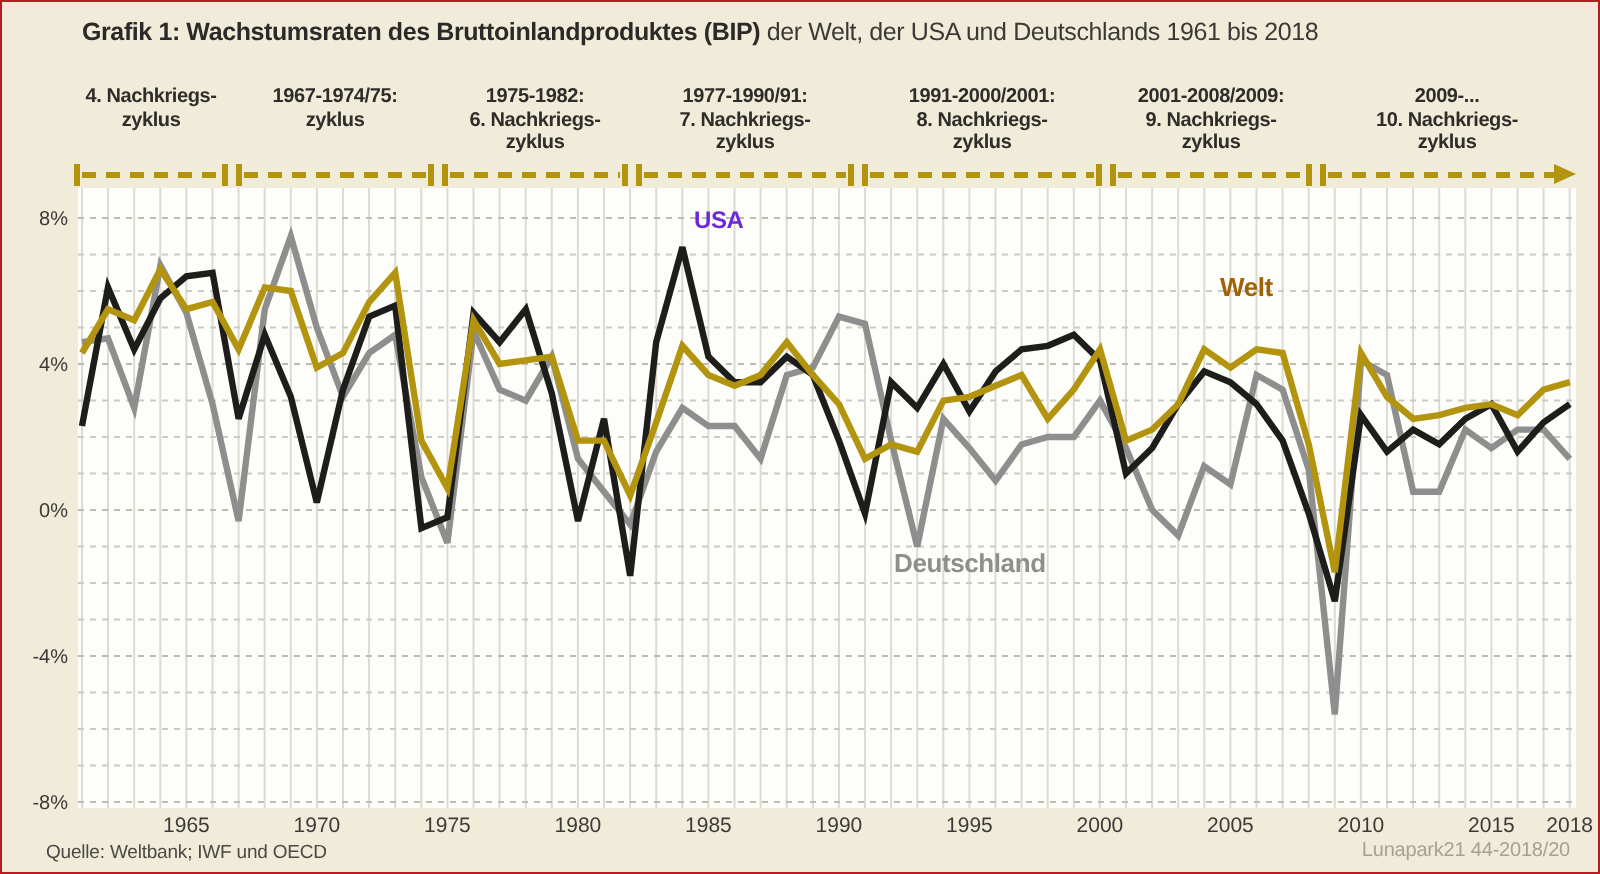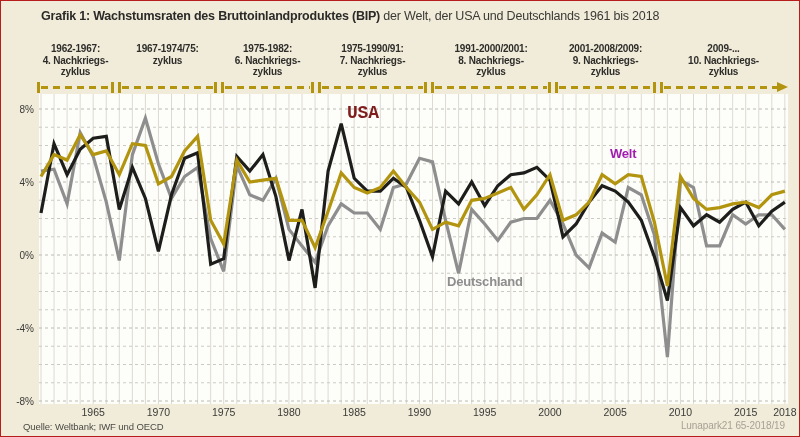--- a/index.html
+++ b/index.html
@@ -47,21 +47,20 @@
 </head>
 <body>
 
 <div class="card">
   <div class="title">
     <span class="t-bold">Grafik 1: Wachstumsraten des Bruttoinlandproduktes (BIP)</span><span class="t-reg"> der Welt, der USA und Deutschlands 1961 bis 2018</span>
   </div>
 
   <div id="cycles">
       <div class="cycle" style="left: 4.5px;">
-        <div>1962-1967:</div>
         <div>4. Nachkriegs-</div>
         <div>zyklus</div>
       </div>
       <div class="arrow" style="left: 36px; width: 77px;">
         <div class="dash" style="background: repeating-linear-gradient(90deg, rgb(178, 148, 14) 0px, rgb(178, 148, 14) 7px, transparent 7px, transparent 12px);"></div>
         <div class="bar" style="left: 0px; background: rgb(178, 148, 14);"></div>
         <div class="bar" style="right: 0px; background: rgb(178, 148, 14);"></div>
       </div>
       <div class="cycle" style="left: 96.5px;">
         <div>1967-1974/75:</div>
@@ -76,21 +75,21 @@
         <div>1975-1982:</div>
         <div>6. Nachkriegs-</div>
         <div>zyklus</div>
       </div>
       <div class="arrow" style="left: 220px; width: 93px;">
         <div class="dash" style="background: repeating-linear-gradient(90deg, rgb(178, 148, 14) 0px, rgb(178, 148, 14) 7px, transparent 7px, transparent 12px);"></div>
         <div class="bar" style="left: 0px; background: rgb(178, 148, 14);"></div>
         <div class="bar" style="right: 0px; background: rgb(178, 148, 14);"></div>
       </div>
       <div class="cycle" style="left: 301.5px;">
-        <div>1975-1990/91:</div>
+        <div>1977-1990/91:</div>
         <div>7. Nachkriegs-</div>
         <div>zyklus</div>
       </div>
       <div class="arrow" style="left: 317px; width: 109px;">
         <div class="dash" style="background: repeating-linear-gradient(90deg, rgb(178, 148, 14) 0px, rgb(178, 148, 14) 7px, transparent 7px, transparent 12px);"></div>
         <div class="bar" style="left: 0px; background: rgb(178, 148, 14);"></div>
         <div class="bar" style="right: 0px; background: rgb(178, 148, 14);"></div>
       </div>
       <div class="cycle" style="left: 420px;">
         <div>1991-2000/2001:</div>
@@ -219,17 +218,17 @@
         <text x="222.70000000000002" y="415" text-anchor="middle" font-size="10.5" fill="#3b3a36">1975</text>
         <text x="287.95000000000005" y="415" text-anchor="middle" font-size="10.5" fill="#3b3a36">1980</text>
         <text x="353.20000000000005" y="415" text-anchor="middle" font-size="10.5" fill="#3b3a36">1985</text>
         <text x="418.45000000000005" y="415" text-anchor="middle" font-size="10.5" fill="#3b3a36">1990</text>
         <text x="483.70000000000005" y="415" text-anchor="middle" font-size="10.5" fill="#3b3a36">1995</text>
         <text x="548.95" y="415" text-anchor="middle" font-size="10.5" fill="#3b3a36">2000</text>
         <text x="614.2" y="415" text-anchor="middle" font-size="10.5" fill="#3b3a36">2005</text>
         <text x="679.45" y="415" text-anchor="middle" font-size="10.5" fill="#3b3a36">2010</text>
         <text x="744.7" y="415" text-anchor="middle" font-size="10.5" fill="#3b3a36">2015</text>
         <text x="783.85" y="415" text-anchor="middle" font-size="10.5" fill="#3b3a36">2018</text>
-      </svg><div class="series-label" style="left: 346px; top: 102px; font-size: 18px; color: #7f1d1d; font-family: Liberation Mono, monospace;">USA</div><div class="series-label" style="left: 609px; top: 145px; font-size: 13px; color: #a21caf;">Welt</div><div class="series-label" style="left: 446px; top: 273px; font-size: 13px; color: rgb(142, 142, 142);">Deutschland</div></div>
+      </svg><div class="series-label" style="left: 346px; top: 102px; font-size: 12px; color: #6d28d9;">USA</div><div class="series-label" style="left: 609px; top: 135px; font-size: 13px; color: #a16207;">Welt</div><div class="series-label" style="left: 446px; top: 273px; font-size: 13px; color: rgb(142, 142, 142);">Deutschland</div></div>
 
   <div class="source">Quelle: Weltbank; IWF und OECD</div>
-  <div class="credit">Lunapark21 65-2018/19</div>
+  <div class="credit">Lunapark21 44-2018/20</div>
 </div>
 
 </body></html>

